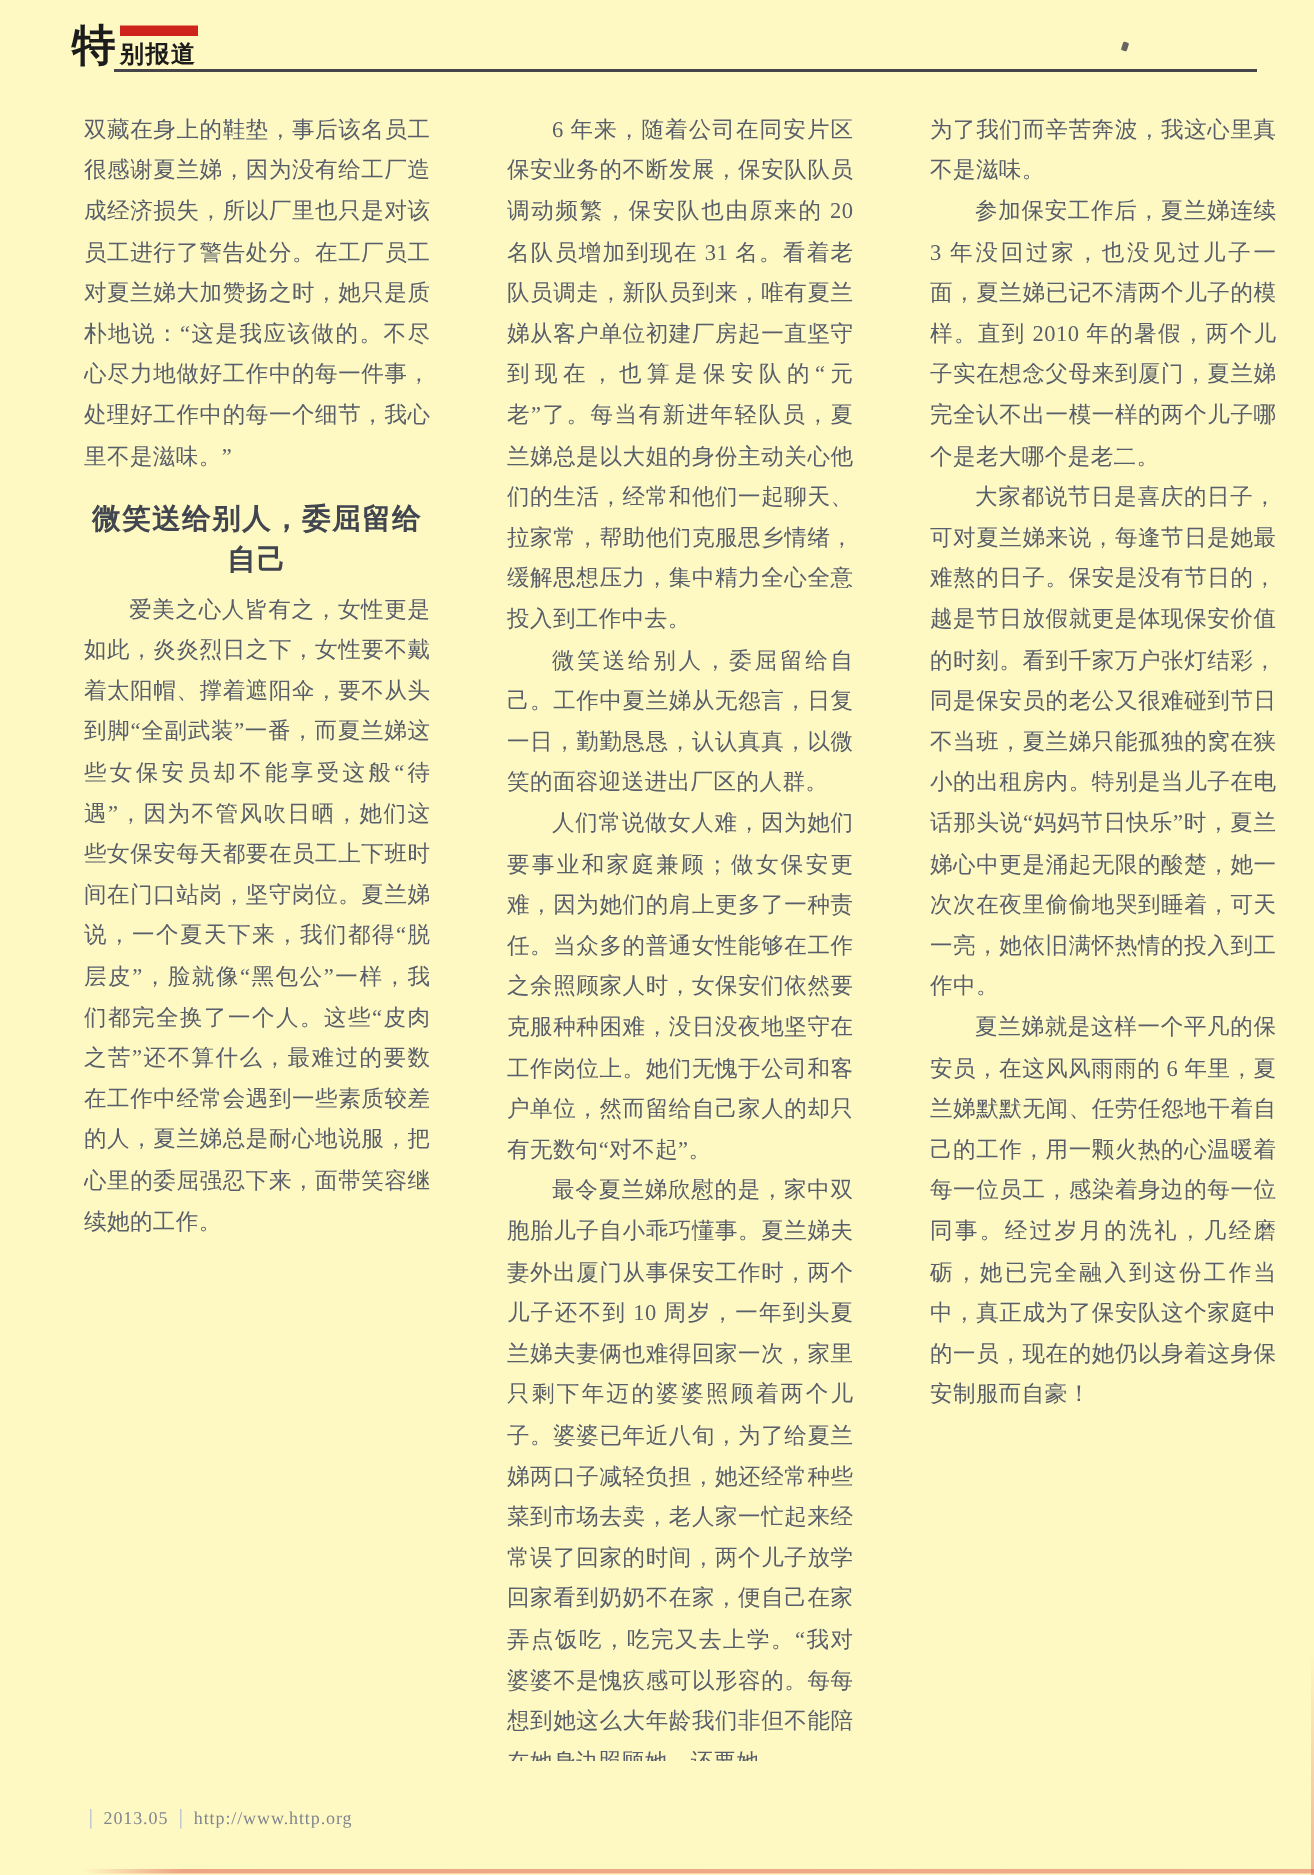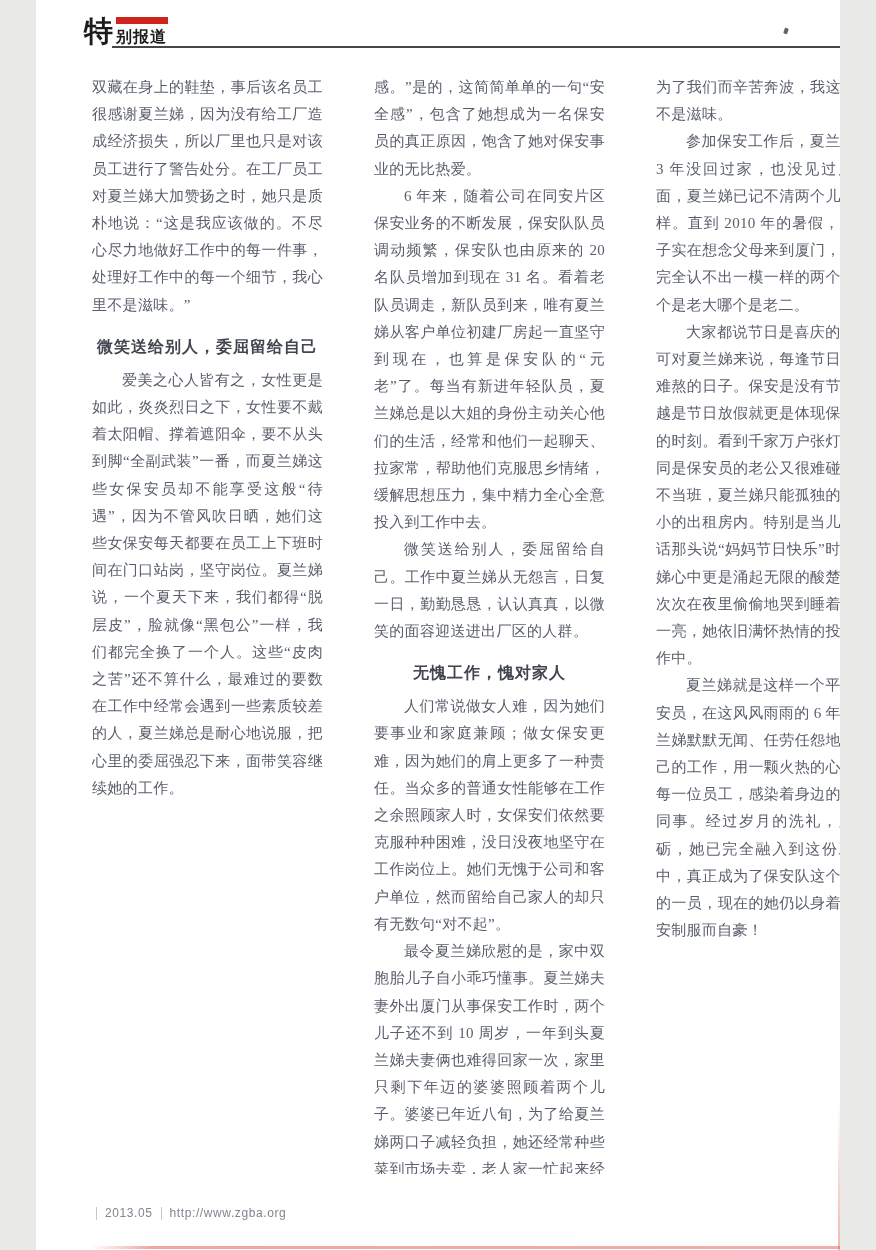--- a/index.html
+++ b/index.html
@@ -1,21 +1,21 @@
 <!DOCTYPE html>
 <html><head>
 <meta charset="utf-8">
 <style>
   html,body{margin:0;padding:0;}
   body{background:#e9e9e7;}
   .page{
     position:relative;
-    width:804px;height:1250px;
+    width:876px;height:1250px;
     margin:0 auto;
-    background:#ffffff;
+    background:#fef9c3;
     overflow:hidden;
     font-family:"Liberation Serif","DejaVu Serif",serif;
   }
   
   .masthead{position:absolute;left:48px;top:14px;height:34px;}
   .mh-big{
     font-family:"Liberation Sans","DejaVu Sans",sans-serif;
     font-weight:700;font-size:29px;line-height:34px;color:#1c1c1c;
     display:inline-block;vertical-align:bottom;letter-spacing:1px;
   }
@@ -41,26 +41,26 @@
   }
   .col{flex:0 0 231px;width:231px;}
   .para{
     margin:0;font-size:15px;line-height:27.2px;color:#585e6a;
     text-align:justify;text-indent:2em;letter-spacing:.3px;
   }
   .para.noind{text-indent:0;}
   .sec{
     margin:14px 0 7px 0;text-align:center;
     font-family:"Liberation Sans","DejaVu Sans",sans-serif;
-    font-weight:700;font-size:16px;line-height:27px;color:#41454f;letter-spacing:1px;
+    font-weight:700;font-size:19px;line-height:27px;color:#41454f;letter-spacing:1px;
   }
   
   .footer{
     position:absolute;left:60px;bottom:30px;display:flex;align-items:center;
-    font-family:Liberation Sans, sans-serif;
+    font-family:Liberation Serif, serif;
     font-size:12px;color:#80858f;letter-spacing:.6px;
   }
   .f-bar{width:1px;height:13px;background:#c2c6cd;margin:0 8px;}
   .f-bar:first-child{margin-left:0;}
   
   .edge-bottom{
     position:absolute;left:55px;right:0;bottom:1px;height:3px;
     background:linear-gradient(to right,rgba(224,96,86,0) 0%,rgba(224,96,86,.55) 8%,rgba(224,96,86,.5) 100%);
   }
   .edge-right{
@@ -82,40 +82,38 @@
   <div class="cols">
 
     <section class="col">
       <p class="para noind">双藏在身上的鞋垫，事后该名员工很感谢夏兰娣，因为没有给工厂造成经济损失，所以厂里也只是对该员工进行了警告处分。在工厂员工对夏兰娣大加赞扬之时，她只是质朴地说：“这是我应该做的。不尽心尽力地做好工作中的每一件事，处理好工作中的每一个细节，我心里不是滋味。”</p>
       <h3 class="sec">微笑送给别人，委屈留给自己</h3>
       <p class="para">爱美之心人皆有之，女性更是如此，炎炎烈日之下，女性要不戴着太阳帽、撑着遮阳伞，要不从头到脚“全副武装”一番，而夏兰娣这些女保安员却不能享受这般“待遇”，因为不管风吹日晒，她们这些女保安每天都要在员工上下班时间在门口站岗，坚守岗位。夏兰娣说，一个夏天下来，我们都得“脱层皮”，脸就像“黑包公”一样，我们都完全换了一个人。这些“皮肉之苦”还不算什么，最难过的要数在工作中经常会遇到一些素质较差的人，夏兰娣总是耐心地说服，把心里的委屈强忍下来，面带笑容继续她的工作。</p>
 
     </section>
 
     <section class="col">
-      <p class="para noind">感。”是的，这简简单单的一句“安全感”，包含了她想成为一名保安员的真正原因，饱含了她对保安事业的无比热爱。</p>
       <p class="para">6 年来，随着公司在同安片区保安业务的不断发展，保安队队员调动频繁，保安队也由原来的 20 名队员增加到现在 31 名。看着老队员调走，新队员到来，唯有夏兰娣从客户单位初建厂房起一直坚守到现在，也算是保安队的“元老”了。每当有新进年轻队员，夏兰娣总是以大姐的身份主动关心他们的生活，经常和他们一起聊天、拉家常，帮助他们克服思乡情绪，缓解思想压力，集中精力全心全意投入到工作中去。</p>
       <p class="para">微笑送给别人，委屈留给自己。工作中夏兰娣从无怨言，日复一日，勤勤恳恳，认认真真，以微笑的面容迎送进出厂区的人群。</p>
-      <h3 class="sec">无愧工作，愧对家人</h3>
       <p class="para">人们常说做女人难，因为她们要事业和家庭兼顾；做女保安更难，因为她们的肩上更多了一种责任。当众多的普通女性能够在工作之余照顾家人时，女保安们依然要克服种种困难，没日没夜地坚守在工作岗位上。她们无愧于公司和客户单位，然而留给自己家人的却只有无数句“对不起”。</p>
       <p class="para">最令夏兰娣欣慰的是，家中双胞胎儿子自小乖巧懂事。夏兰娣夫妻外出厦门从事保安工作时，两个儿子还不到 10 周岁，一年到头夏兰娣夫妻俩也难得回家一次，家里只剩下年迈的婆婆照顾着两个儿子。婆婆已年近八旬，为了给夏兰娣两口子减轻负担，她还经常种些菜到市场去卖，老人家一忙起来经常误了回家的时间，两个儿子放学回家看到奶奶不在家，便自己在家弄点饭吃，吃完又去上学。“我对婆婆不是愧疚感可以形容的。每每想到她这么大年龄我们非但不能陪在她身边照顾她，还要她</p>
     </section>
 
     <section class="col">
       <p class="para noind">为了我们而辛苦奔波，我这心里真不是滋味。</p>
       <p class="para">参加保安工作后，夏兰娣连续 3 年没回过家，也没见过儿子一面，夏兰娣已记不清两个儿子的模样。直到 2010 年的暑假，两个儿子实在想念父母来到厦门，夏兰娣完全认不出一模一样的两个儿子哪个是老大哪个是老二。</p>
       <p class="para">大家都说节日是喜庆的日子，可对夏兰娣来说，每逢节日是她最难熬的日子。保安是没有节日的，越是节日放假就更是体现保安价值的时刻。看到千家万户张灯结彩，同是保安员的老公又很难碰到节日不当班，夏兰娣只能孤独的窝在狭小的出租房内。特别是当儿子在电话那头说“妈妈节日快乐”时，夏兰娣心中更是涌起无限的酸楚，她一次次在夜里偷偷地哭到睡着，可天一亮，她依旧满怀热情的投入到工作中。</p>
       <p class="para">夏兰娣就是这样一个平凡的保安员，在这风风雨雨的 6 年里，夏兰娣默默无闻、任劳任怨地干着自己的工作，用一颗火热的心温暖着每一位员工，感染着身边的每一位同事。经过岁月的洗礼，几经磨砺，她已完全融入到这份工作当中，真正成为了保安队这个家庭中的一员，现在的她仍以身着这身保安制服而自豪！</p>
     </section>
 
   </div>
 
   <div class="footer">
     <span class="f-bar"></span>
     <span>2013.05</span>
     <span class="f-bar"></span>
-    <span>http://www.zgba.org</span>
+    <span>http://www.http.org</span>
   </div>
 
   <div class="edge-bottom"></div>
   <div class="edge-right"></div>
 
 </div>
 
 </body></html>

